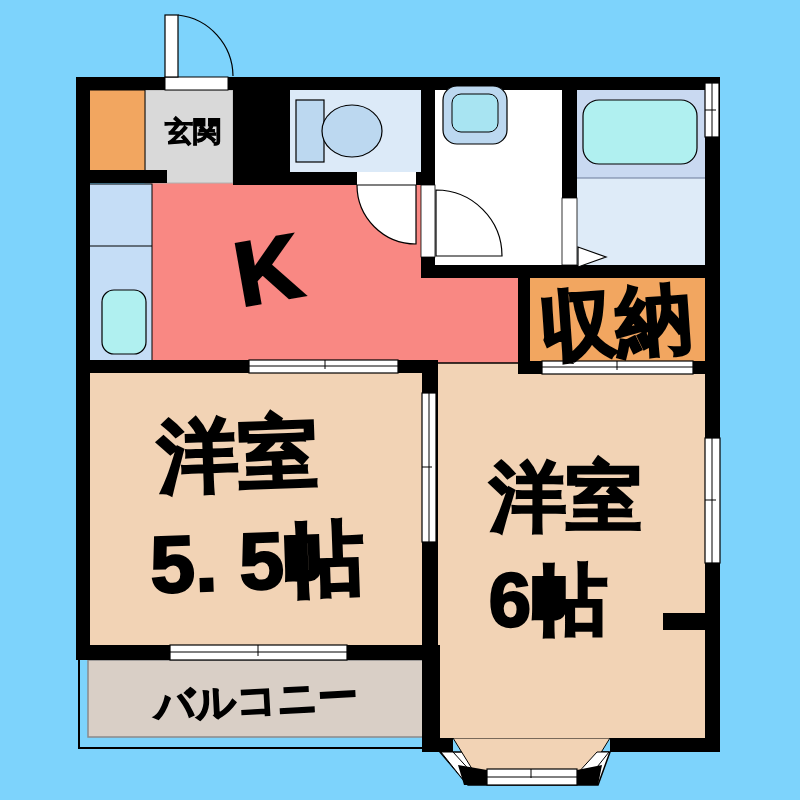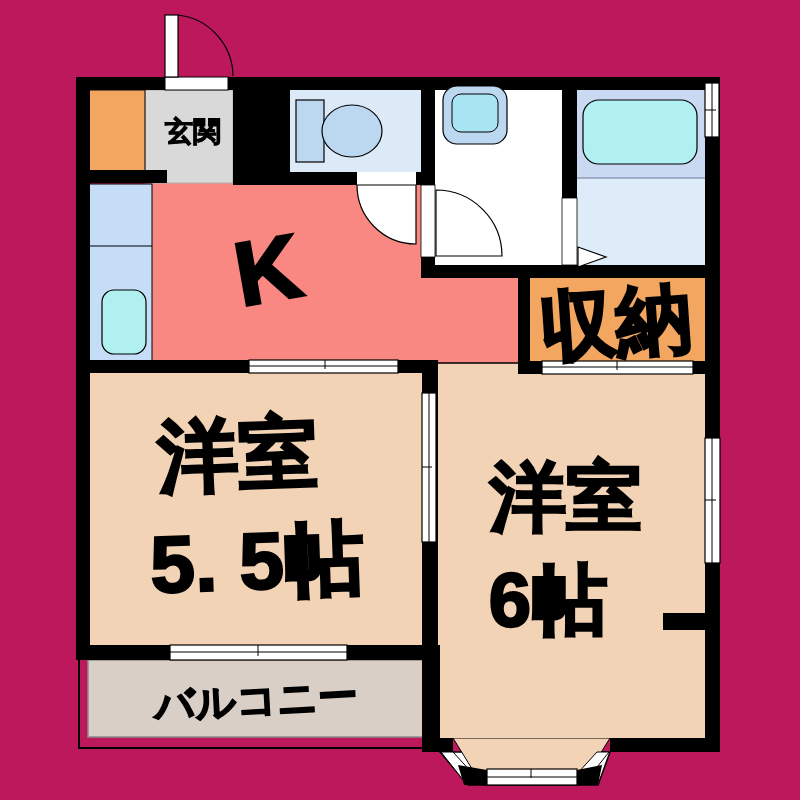--- a/index.html
+++ b/index.html
@@ -1,16 +1,16 @@
 <!DOCTYPE html>
 <html><head>
 <meta charset="utf-8">
 <style>
   html,body{margin:0;padding:0;background:#fff;}
-  .canvas{width:800px;height:800px;position:relative;background:#be185d;
+  .canvas{width:800px;height:800px;position:relative;background:#7dd3fc;
           font-family:"Liberation Sans","DejaVu Sans",sans-serif;}
   svg{display:block}
   .plan-text{font-family:"Liberation Sans","DejaVu Sans",sans-serif;
              font-weight:bold;fill:#000;stroke:#000;paint-order:stroke;
              text-anchor:middle;}
   .wall{fill:#000;}
   .thinline{stroke:#000;fill:none;}
 </style>
 </head>
 <body>

